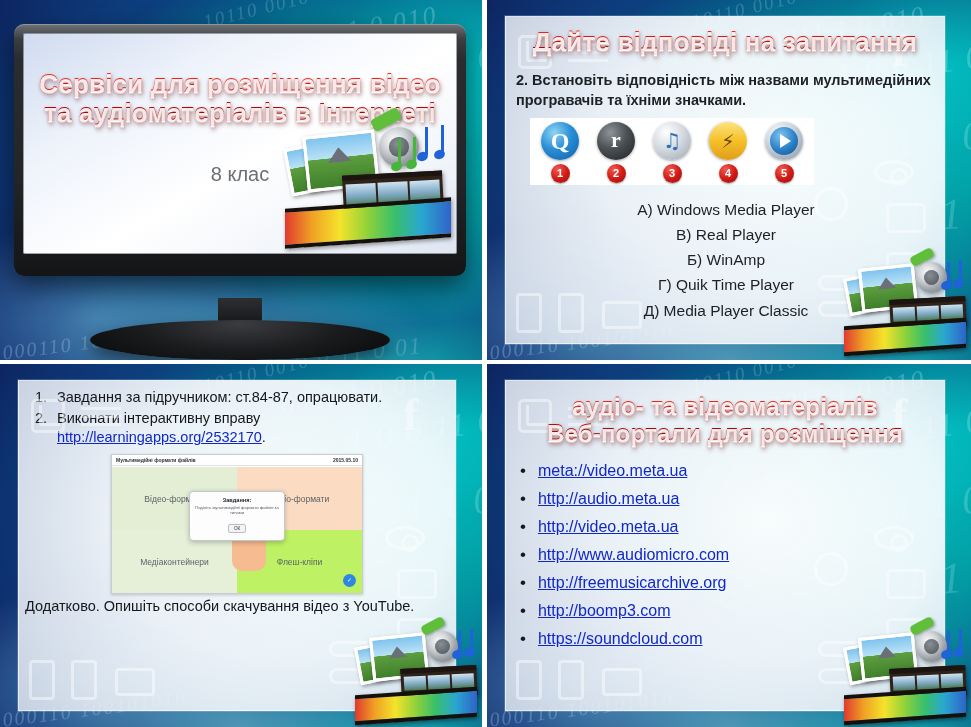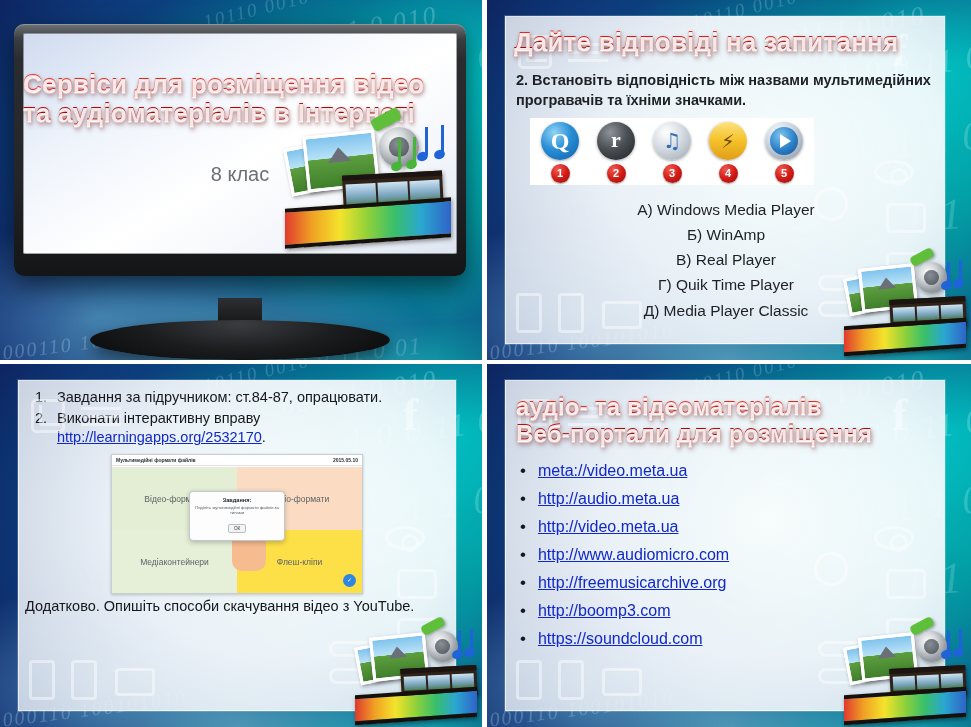--- a/index.html
+++ b/index.html
@@ -98,20 +98,21 @@
   .wm .ph2{ left:52px; bottom:10px; width:26px; height:40px; border-radius:4px; }
   .wm .ph3{ left:96px; bottom:14px; width:40px; height:28px; border-radius:4px; }
   .wm .clk{ right:96px; top:52%; width:34px; height:34px; border-radius:50%; }
   .wm .sw1{ right:80px; bottom:16%; width:46px; height:16px; border-radius:10px; }
   .wm .sw2{ right:80px; bottom:8%;  width:46px; height:16px; border-radius:10px; }
 
   
   .wordart{
     font-family:"Liberation Sans", sans-serif;
     font-weight:700;
+    text-align:center;
     color:#d51111;
     background:linear-gradient(180deg,#ef3b2b 0%, #d81414 42%, #a50707 72%, #d42222 100%);
     -webkit-background-clip:text;
     background-clip:text;
     -webkit-text-fill-color:transparent;
     text-shadow:0 1px 0 rgba(255,255,255,0.9), 0 2px 3px rgba(120,0,0,0.28);
     filter:drop-shadow(0 1px 0 rgba(255,255,255,0.85)) drop-shadow(1px 2px 2px rgba(90,0,0,0.35));
     letter-spacing:0.2px;
     line-height:1.12;
   }
@@ -268,21 +269,21 @@
   }
   .la-bar{
     height:11px; border-bottom:1px solid #dfe1e4; background:#fff;
     display:flex; justify-content:space-between; align-items:center;
     padding:0 4px; font-size:5px; font-weight:700; color:#2b2f34;
   }
   .la-body{ position:absolute; left:0; right:0; top:12px; bottom:0; display:flex; flex-wrap:wrap; }
   .q{ width:50%; height:50%; display:flex; align-items:center; justify-content:center;
       font-size:8.5px; color:#5d6268; }
   .q1{ background:#e3eed4; } .q2{ background:#fbdcc2; }
-  .q3{ background:#e6f0d9; } .q4{ background:#fde047; }
+  .q3{ background:#e6f0d9; } .q4{ background:#bef264; }
   .la-modal{
     position:absolute; left:50%; top:30%; transform:translate(-50%,-12%);
     width:96px; background:#fdfdfd; border:1px solid #c3c6cb; border-radius:4px;
     padding:5px 4px 6px; text-align:center; box-shadow:0 2px 5px rgba(0,0,0,0.22); z-index:3;
   }
   .la-modal .t{ font-size:5.6px; font-weight:700; color:#22262b; }
   .la-modal .d{ font-size:4.2px; color:#595e64; margin-top:2px; line-height:1.35; }
   .la-ok{ margin-top:3px; display:inline-block; font-size:4.6px; color:#33383d;
     border:1px solid #b9bcc1; border-radius:2px; padding:1px 5px; background:#f3f4f6; }
   .la-hand{
@@ -414,22 +415,22 @@
           </div>
           <div class="pico">
             <div class="glyph ic-wm"></div>
             <div class="badge">5</div>
           </div>
         </div>
       </div>
 
       <ul class="ans">
         <li>А) Windows Media Player</li>
+        <li>В) Real Player</li>
         <li>Б) WinAmp</li>
-        <li>В) Real Player</li>
         <li>Г) Quik Time Player</li>
         <li>Д) Media Player Classic</li>
       </ul>
     </div>
 
     <div class="collage" style="right:2px; bottom:2px; width:125px; height:110px;">
       <div class="photo" style="left:2px;  top:26px; width:48px; height:38px; transform:rotate(-11deg);">
           <div class="img"></div>
         </div>
       <div class="photo" style="left:16px; top:18px; width:56px; height:44px; transform:rotate(-6deg);">

